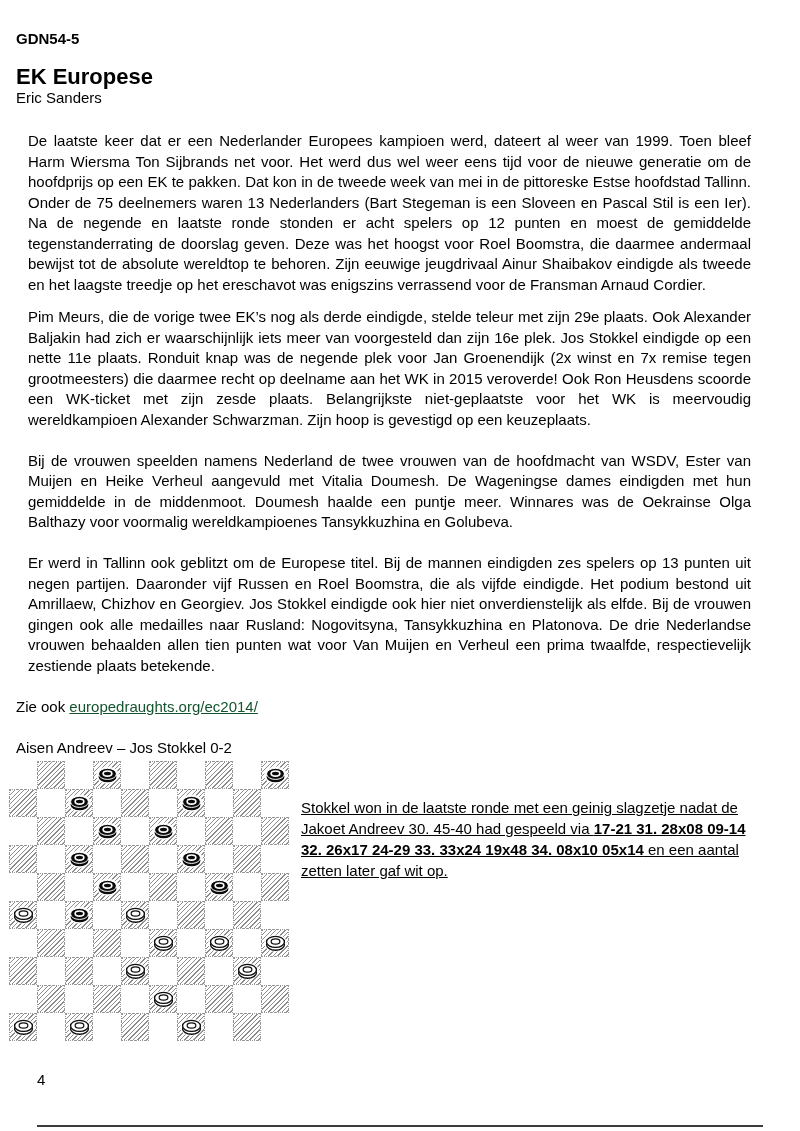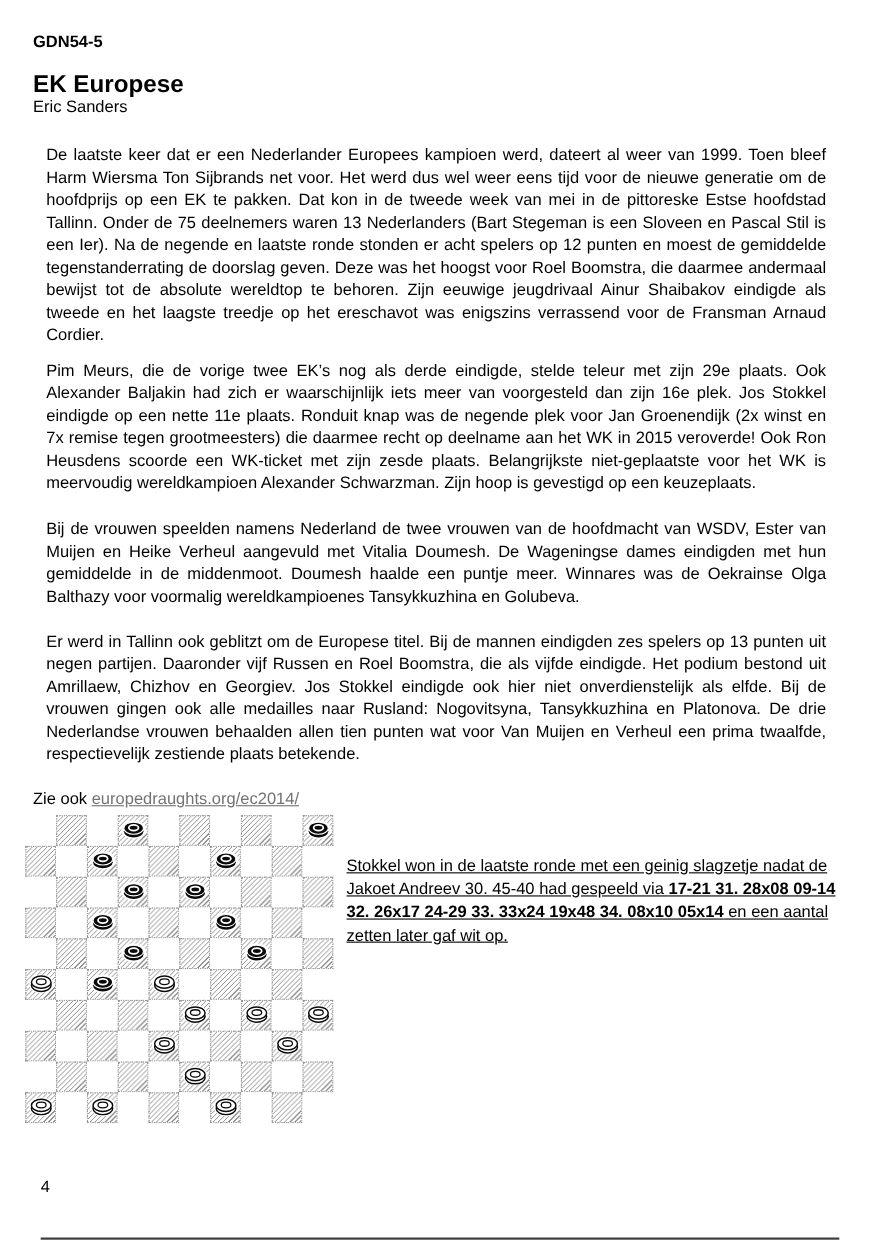--- a/index.html
+++ b/index.html
@@ -1,25 +1,25 @@
 <!DOCTYPE html>
 <html><head>
 <meta charset="utf-8">
 <style>
   html,body{margin:0;padding:0;background:#ffffff;}
   body{width:800px;height:1131px;position:relative;font-family:"Liberation Sans",sans-serif;color:#000;}
-  .page{position:relative;width:800px;height:1131px;overflow:hidden;box-sizing:border-box;padding:30px 37px 0 30px;}
+  .page{position:relative;width:800px;height:1131px;overflow:hidden;box-sizing:border-box;padding:30px 37px 0 16px;}
   .doc-code{font-size:15px;font-weight:bold;line-height:17px;}
   .page-title{font-size:22px;font-weight:bold;line-height:25px;margin-top:17px;}
   .author{font-size:15px;line-height:18px;}
   .body-text{margin-top:24px;}
   .body-text p{margin:12px;font-size:15px;line-height:20.5px;text-align:justify;}
   .body-text p.spaced{margin-top:20.5px;}
   .see-also{margin-top:20.5px;font-size:15px;line-height:20.5px;}
-  .see-also a{color:#737373;text-decoration:underline;}
+  .see-also a{color:#14532d;text-decoration:underline;}
   .game-heading{margin-top:20.5px;font-size:15px;line-height:20.5px;}
   .figure-row{margin-top:3px;display:flex;align-items:flex-start;}
   .board{margin-left:-7px;display:grid;grid-template-columns:repeat(10,28px);grid-template-rows:repeat(10,28px);width:280px;height:280px;flex:0 0 auto;}
   .sq{width:28px;height:28px;box-sizing:border-box;display:flex;align-items:center;justify-content:center;}
   .sq.light{background:#ffffff;}
   .sq.dark{
     background:repeating-linear-gradient(135deg,#8d8d8d 0,#8d8d8d 1px,#ffffff 1px,#ffffff 3.2px);
     border:1px dotted #9a9a9a;
   }
   .piece{display:block;width:27px;height:25px;}
@@ -40,20 +40,21 @@
 
   <div class="body-text">
     <p>De laatste keer dat er een Nederlander Europees kampioen werd, dateert al weer van 1999. Toen bleef Harm Wiersma Ton Sijbrands net voor. Het werd dus wel weer eens tijd voor de nieuwe generatie om de hoofdprijs op een EK te pakken. Dat kon in de tweede week van mei in de pittoreske Estse hoofdstad Tallinn. Onder de 75 deelnemers waren 13 Nederlanders (Bart Stegeman is een Sloveen en Pascal Stil is een Ier). Na de negende en laatste ronde stonden er acht spelers op 12 punten en moest de gemiddelde tegenstanderrating de doorslag geven. Deze was het hoogst voor Roel Boomstra, die daarmee andermaal bewijst tot de absolute wereldtop te behoren. Zijn eeuwige jeugdrivaal Ainur Shaibakov eindigde als tweede en het laagste treedje op het ereschavot was enigszins verrassend voor de Fransman Arnaud Cordier.</p>
     <p>Pim Meurs, die de vorige twee EK’s nog als derde eindigde, stelde teleur met zijn 29e plaats. Ook Alexander Baljakin had zich er waarschijnlijk iets meer van voorgesteld dan zijn 16e plek. Jos Stokkel eindigde op een nette 11e plaats. Ronduit knap was de negende plek voor Jan Groenendijk (2x winst en 7x remise tegen grootmeesters) die daarmee recht op deelname aan het WK in 2015 veroverde! Ook Ron Heusdens scoorde een WK-ticket met zijn zesde plaats. Belangrijkste niet-geplaatste voor het WK is meervoudig wereldkampioen Alexander Schwarzman. Zijn hoop is gevestigd op een keuzeplaats.</p>
     <p class="spaced">Bij de vrouwen speelden namens Nederland de twee vrouwen van de hoofdmacht van WSDV, Ester van Muijen en Heike Verheul aangevuld met Vitalia Doumesh. De Wageningse dames eindigden met hun gemiddelde in de middenmoot. Doumesh haalde een puntje meer. Winnares was de Oekrainse Olga Balthazy voor voormalig wereldkampioenes Tansykkuzhina en Golubeva.</p>
     <p class="spaced">Er werd in Tallinn ook geblitzt om de Europese titel. Bij de mannen eindigden zes spelers op 13 punten uit negen partijen. Daaronder vijf Russen en Roel Boomstra, die als vijfde eindigde. Het podium bestond uit Amrillaew, Chizhov en Georgiev. Jos Stokkel eindigde ook hier niet onverdienstelijk als elfde. Bij de vrouwen gingen ook alle medailles naar Rusland: Nogovitsyna, Tansykkuzhina en Platonova. De drie Nederlandse vrouwen behaalden allen tien punten wat voor Van Muijen en Verheul een prima twaalfde, respectievelijk zestiende plaats betekende.</p>
   </div>
 
   <div class="see-also"><span>Zie ook </span><a href="#">europedraughts.org/ec2014/</a></div>
 
+  <div class="game-heading">Aisen Andreev – Jos Stokkel 0-2</div>
 
   <div class="figure-row">
     <div class="board">
         <div class="sq light"></div>
         <div class="sq dark"></div>
         <div class="sq light"></div>
         <div class="sq dark">
           <span>
             <svg class="piece" viewBox="0 0 28 28">
               <ellipse cx="14" cy="13.6" rx="12.6" ry="9.6" fill="#fff"></ellipse>

